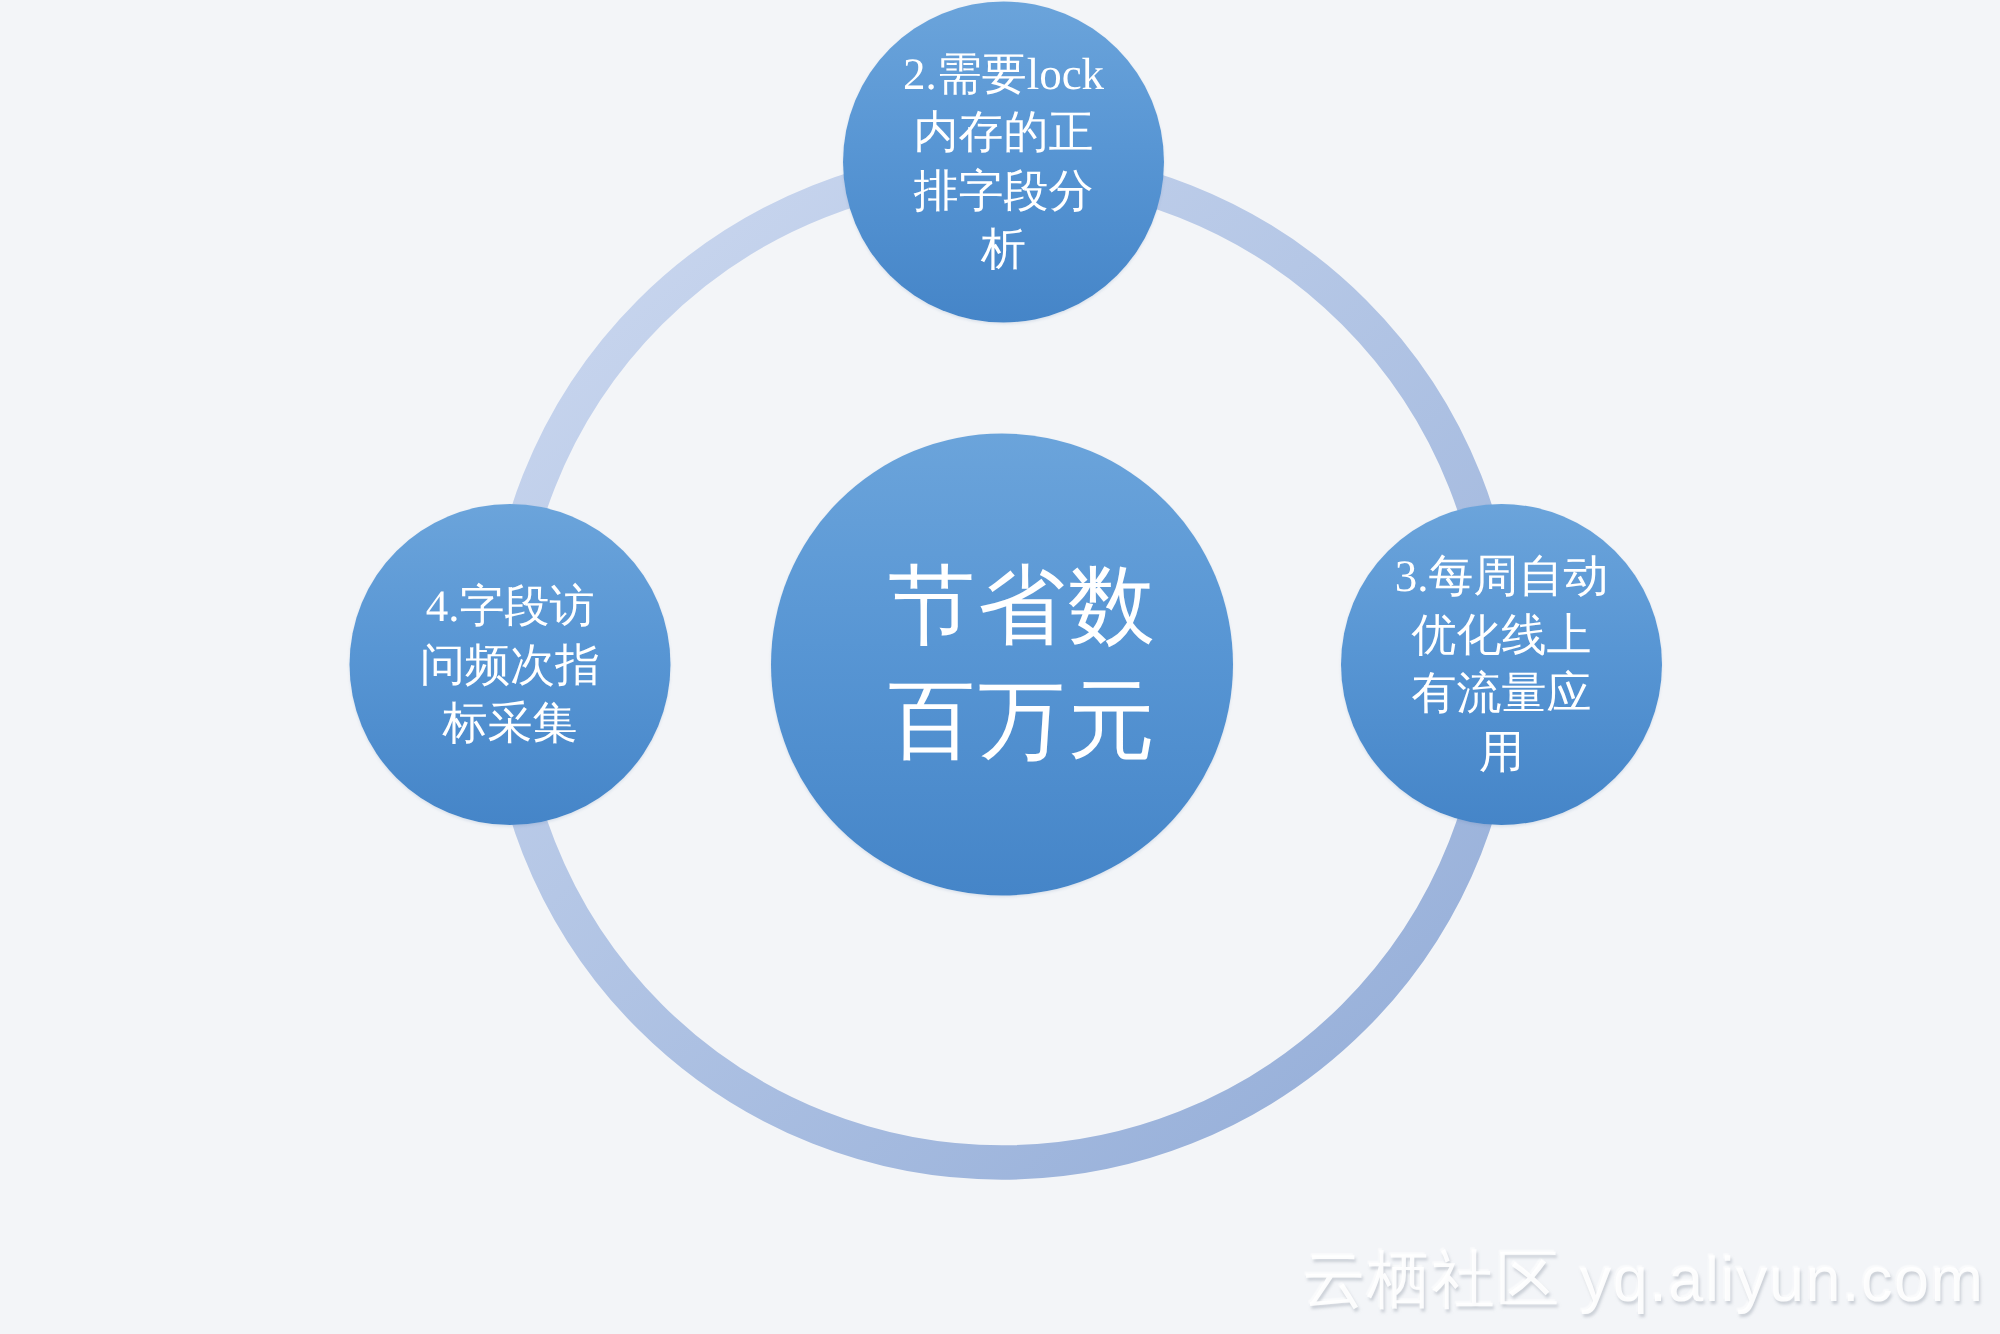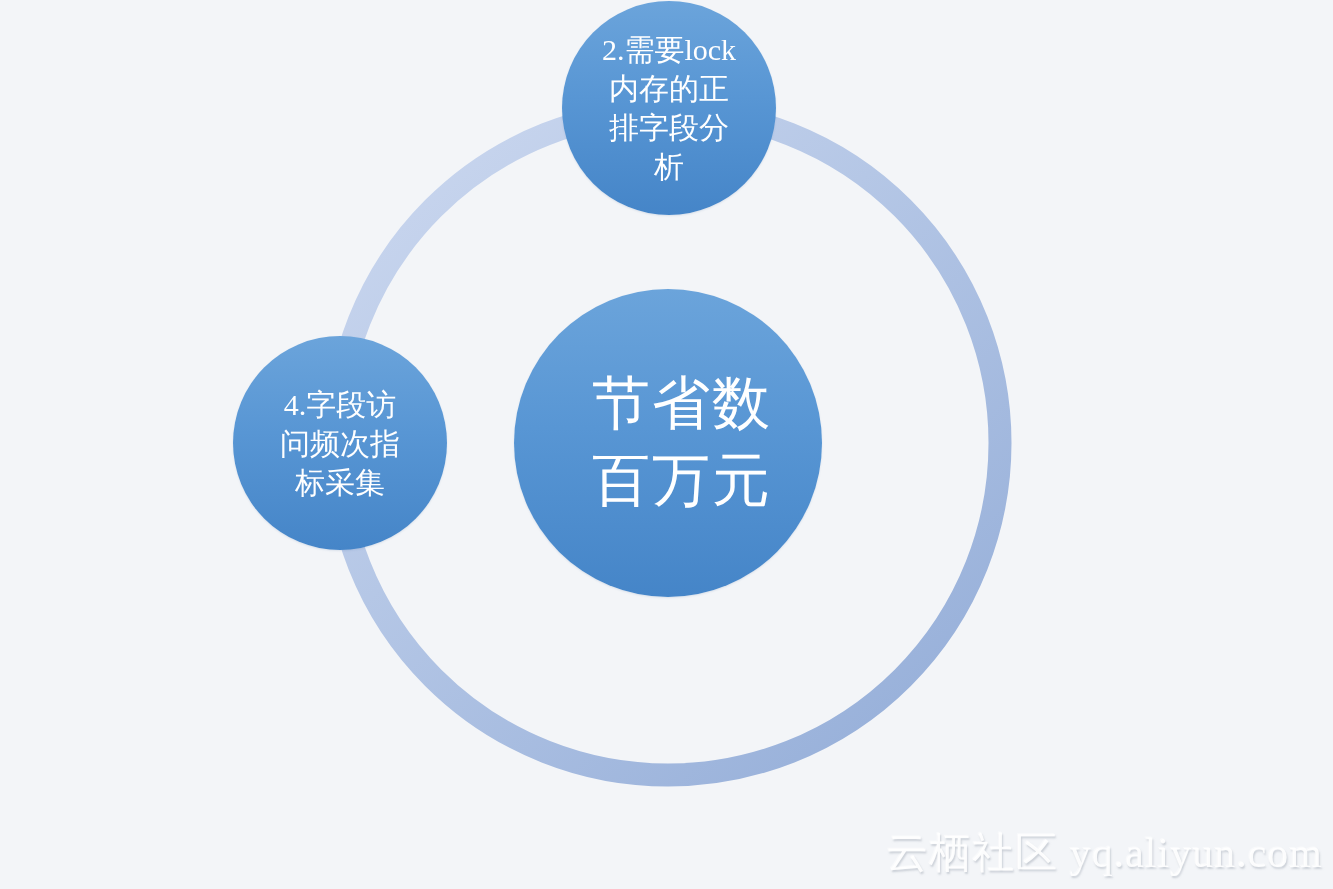--- a/index.html
+++ b/index.html
@@ -65,21 +65,21 @@
   .node.pos-bottom { left: 562px; top: 670px; }
 
   .watermark {
     position: absolute;
     right: 10px;
     bottom: 8px;
     font-size: 42px;
     letter-spacing: 1px;
     color: rgba(255,255,255,0.92);
     text-shadow: 1px 2px 2px rgba(170,176,188,0.55), -1px -1px 1px rgba(255,255,255,0.6);
-    font-family: Liberation Serif, serif;
+    font-family: Liberation Sans, sans-serif;
   }
 </style>
 </head>
 <body>
 
 <div class="stage">
 
   <svg class="ring-svg" width="1333" height="889" viewBox="0 0 1333 889">
     <defs>
       <linearGradient id="ringGrad" x1="0" y1="0" x2="0.85" y2="1">
@@ -97,20 +97,26 @@
 排字段分
 析</span>
   </div>
 
   <div class="node satellite pos-left">
     <span class="label">4.字段访
 问频次指
 标采集</span>
   </div>
 
+  <div class="node satellite pos-right">
+    <span class="label">3.每周自动
+优化线上
+有流量应
+用</span>
+  </div>
 
 
   <div class="node center-node">
     <span class="label">节省数
 百万元</span>
   </div>
 
   <div class="watermark">云栖社区 yq.aliyun.com</div>
 
 </div>

